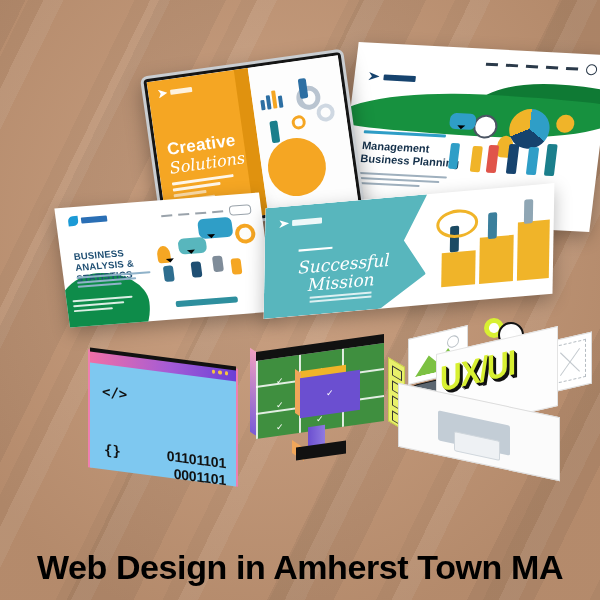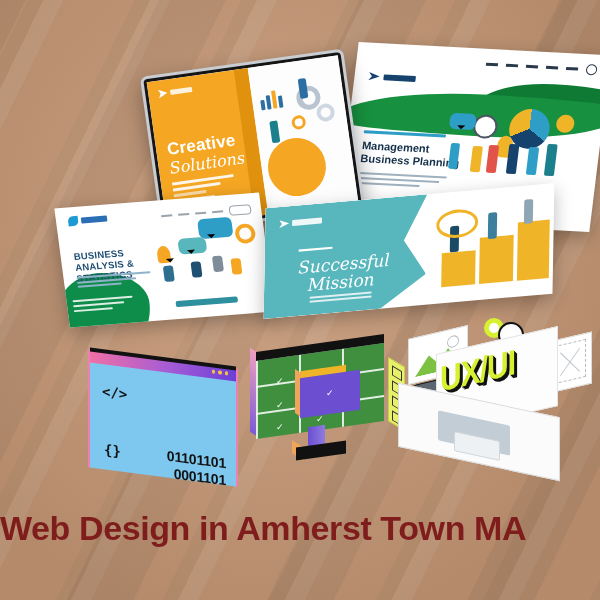--- a/index.html
+++ b/index.html
@@ -208,22 +208,22 @@
   .xcross{position:absolute;inset:0;}
   .xcross:before,.xcross:after{content:"";position:absolute;left:0;top:50%;width:100%;height:1px;
      background:rgba(255,255,255,.85);transform-origin:center;}
   .xcross:before{transform:rotate(50deg);}
   .xcross:after{transform:rotate(-50deg);}
   .xcross.dark:before,.xcross.dark:after{background:#c3c9ce;}
   .lap-gear{position:absolute;border-radius:50%;}
   .lap-gear:after{content:"";position:absolute;inset:26%;border-radius:50%;background:#fff;}
 
   
-  .title{position:absolute;left:0;right:0;top:509px;
-     font-size:34px;font-weight:bold;color:#7f1d1d;letter-spacing:-.4px;
+  .title{position:absolute;left:0;right:0;top:548px;text-align:center;
+     font-size:34px;font-weight:bold;color:#000000;letter-spacing:-.4px;
      font-family:"Liberation Sans",sans-serif;}
 </style>
 </head>
 <body>
 
 <div class="stage">
 
   <div class="bg"></div>
   <div class="bg-stripes"></div>
   <div class="bg-stripes2"></div>

